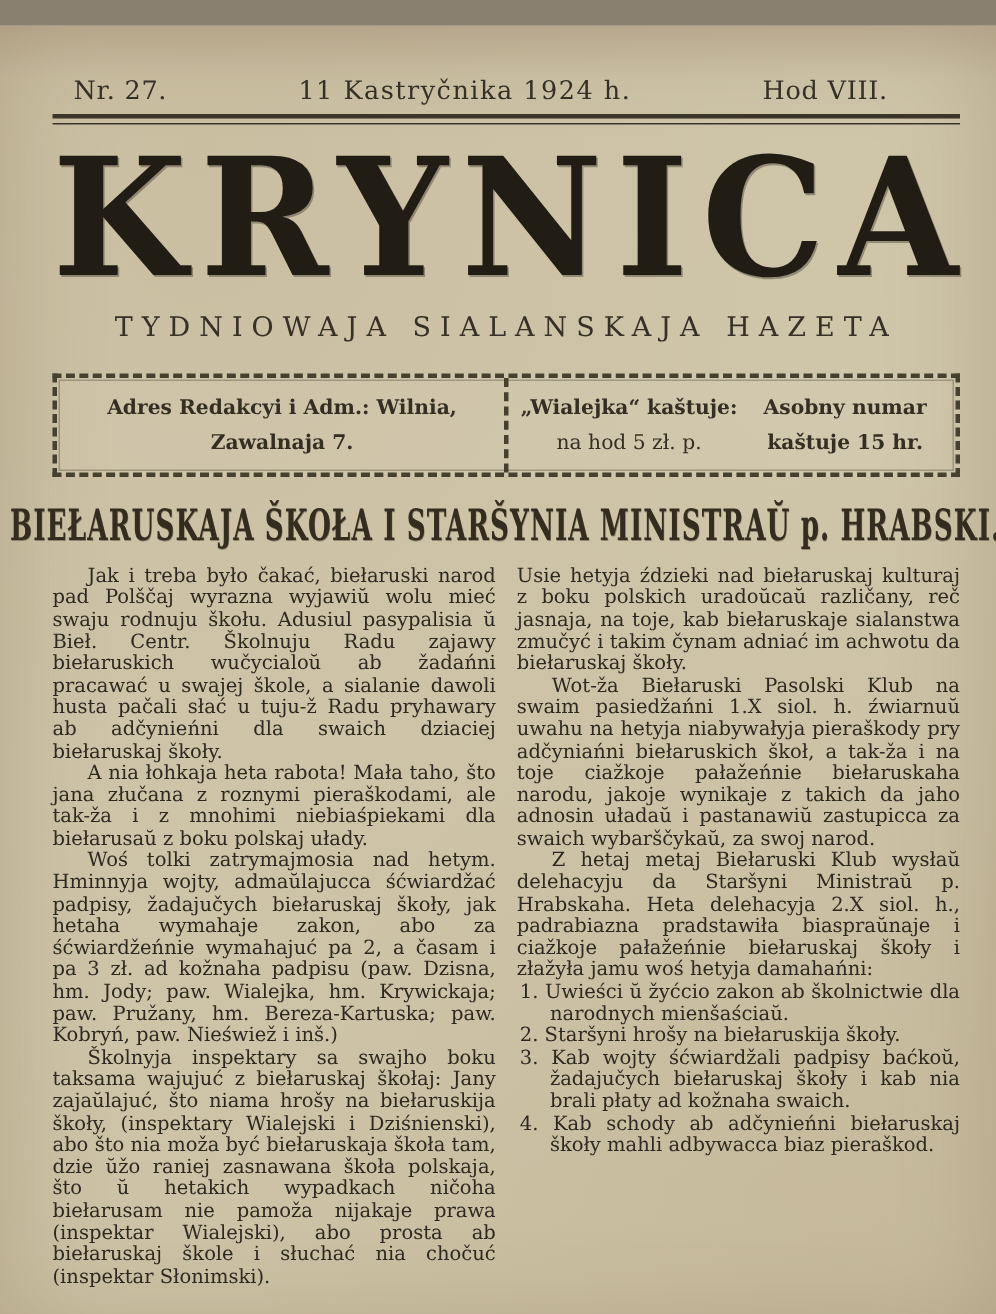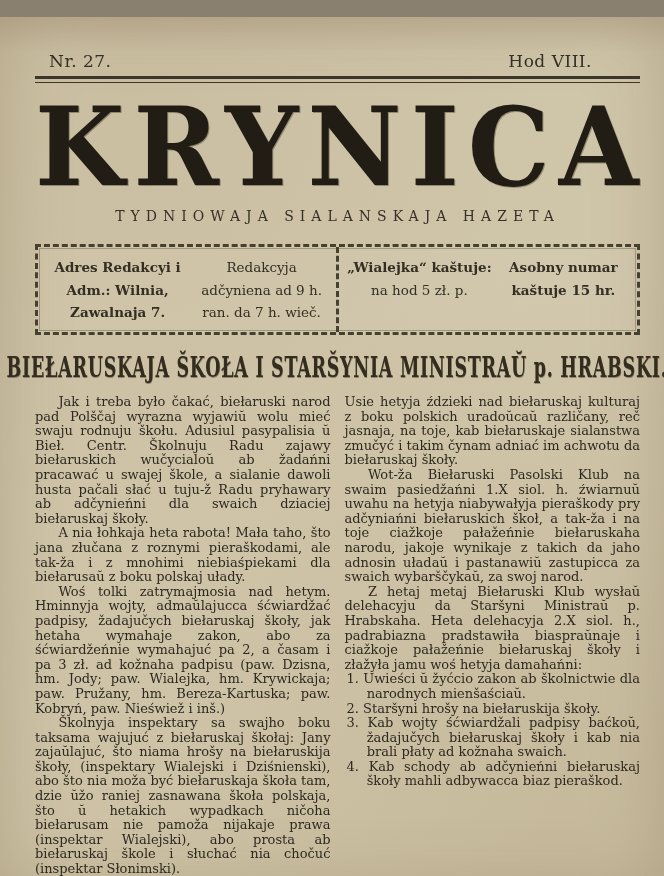--- a/index.html
+++ b/index.html
@@ -41,21 +41,21 @@
     letter-spacing:9px;
     color:#211c14;
     transform:scaleY(1.06);
     transform-origin:top center;
     text-shadow:1px 1px 0 rgba(33,28,20,0.35);
     font-family:"DejaVu Serif","Liberation Serif",serif;
   }
   .subtitle{
     margin-top:10px;
     text-align:center;
-    font-size:14px;
+    font-size:18px;
     letter-spacing:6px;
     color:#36limit302  ;
     color:#363026;
     white-space:nowrap;
   }
   
   .info-box{
     margin-top:20px;
     border:3px dashed #46402f;
     outline:1px solid rgba(70,64,47,0.35);
@@ -118,33 +118,33 @@
   }
   ol.demands li::before{content:counter(d) ". ";}
 </style>
 </head>
 <body>
 
 <div class="page">
 
   <div class="header-row">
     <span>Nr. 27.</span>
+    <span class="date">11 Kastryčnika 1924 h.</span>
     <span>Hod VIII.</span>
   </div>
 
   <div class="double-rule"></div>
 
   <h1 class="masthead">KRYNICA</h1>
 
   <div class="subtitle">TYDNIOWAJA SIALANSKAJA HAZETA</div>
 
   <div class="info-box">
     <div class="info-cell">
       <div class="b">Adres Redakcyi i Adm.: Wilnia, Zawalnaja 7.</div>
-      <div>Redakcyja adčyniena ad 9 h. ran. da 7 h. wieč.</div>
     </div>
     <div class="info-divider"></div>
     <div class="info-cell">
       <div><span class="b">„Wialejka“ kaštuje:</span><span> na hod 5 zł. p.</span></div>
       <div class="b">Asobny numar kaštuje 15 hr.</div>
     </div>
   </div>
 
   <div class="headline-wrap">
     <h2 class="headline" style="margin:0;">BIEŁARUSKAJA ŠKOŁA I STARŠYNIA MINISTRAŬ p. HRABSKI.</h2>

